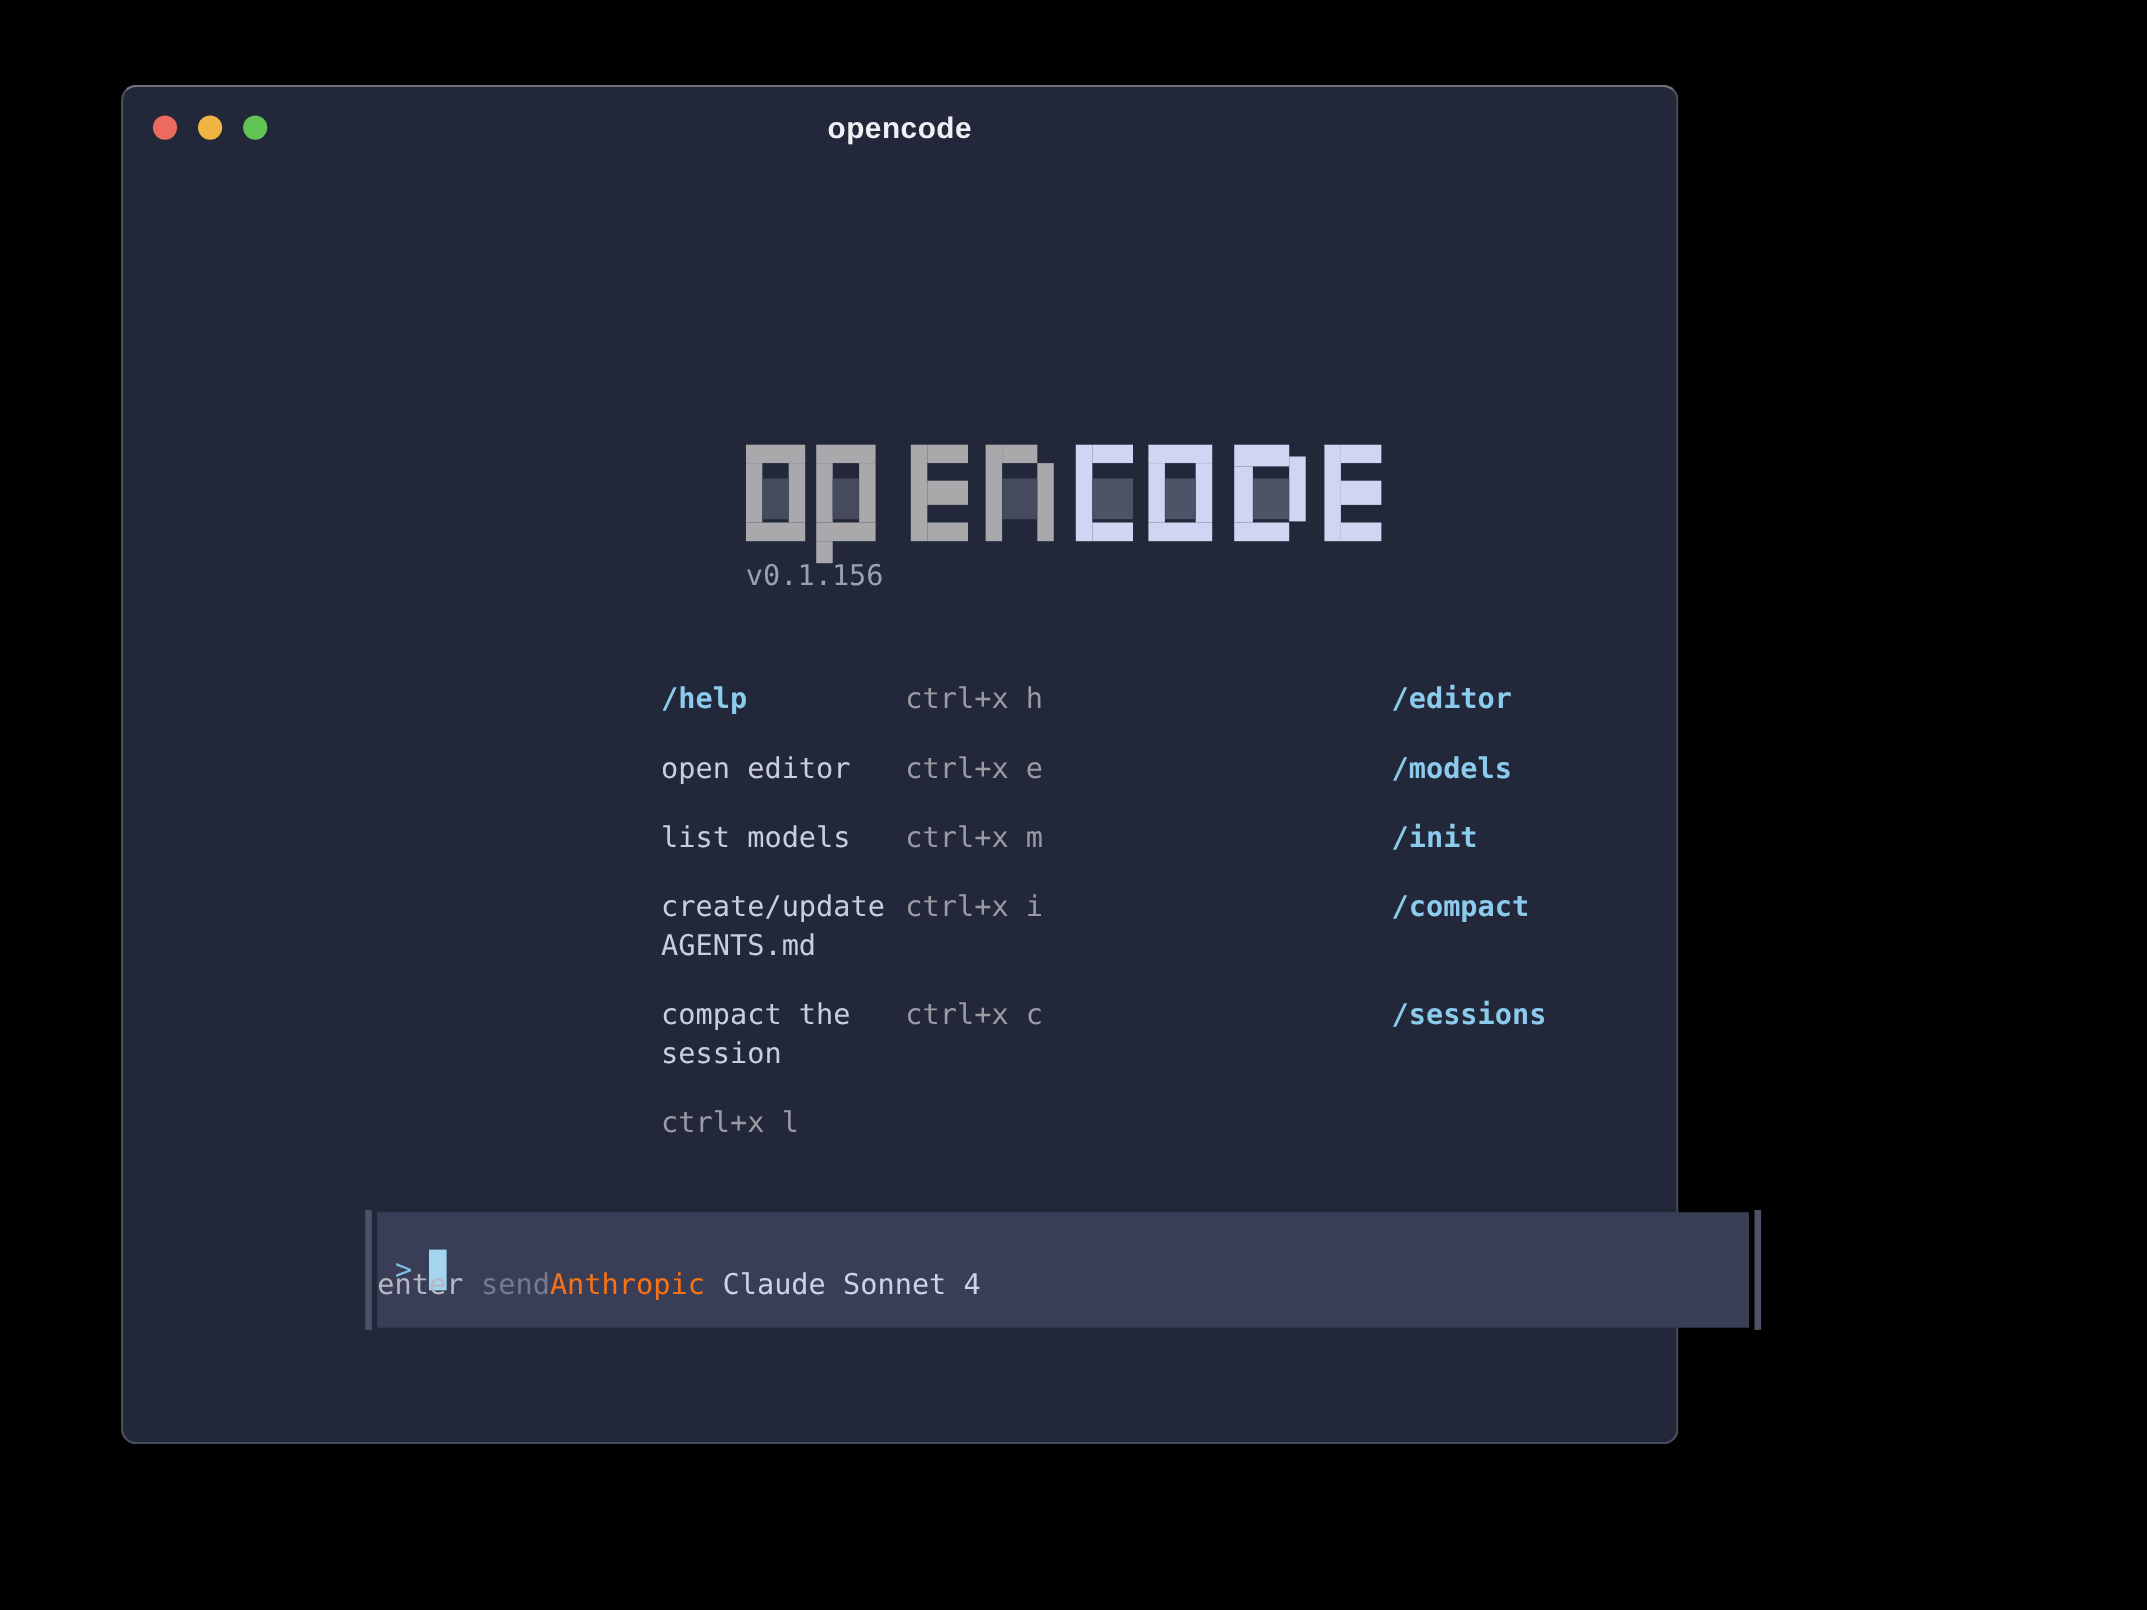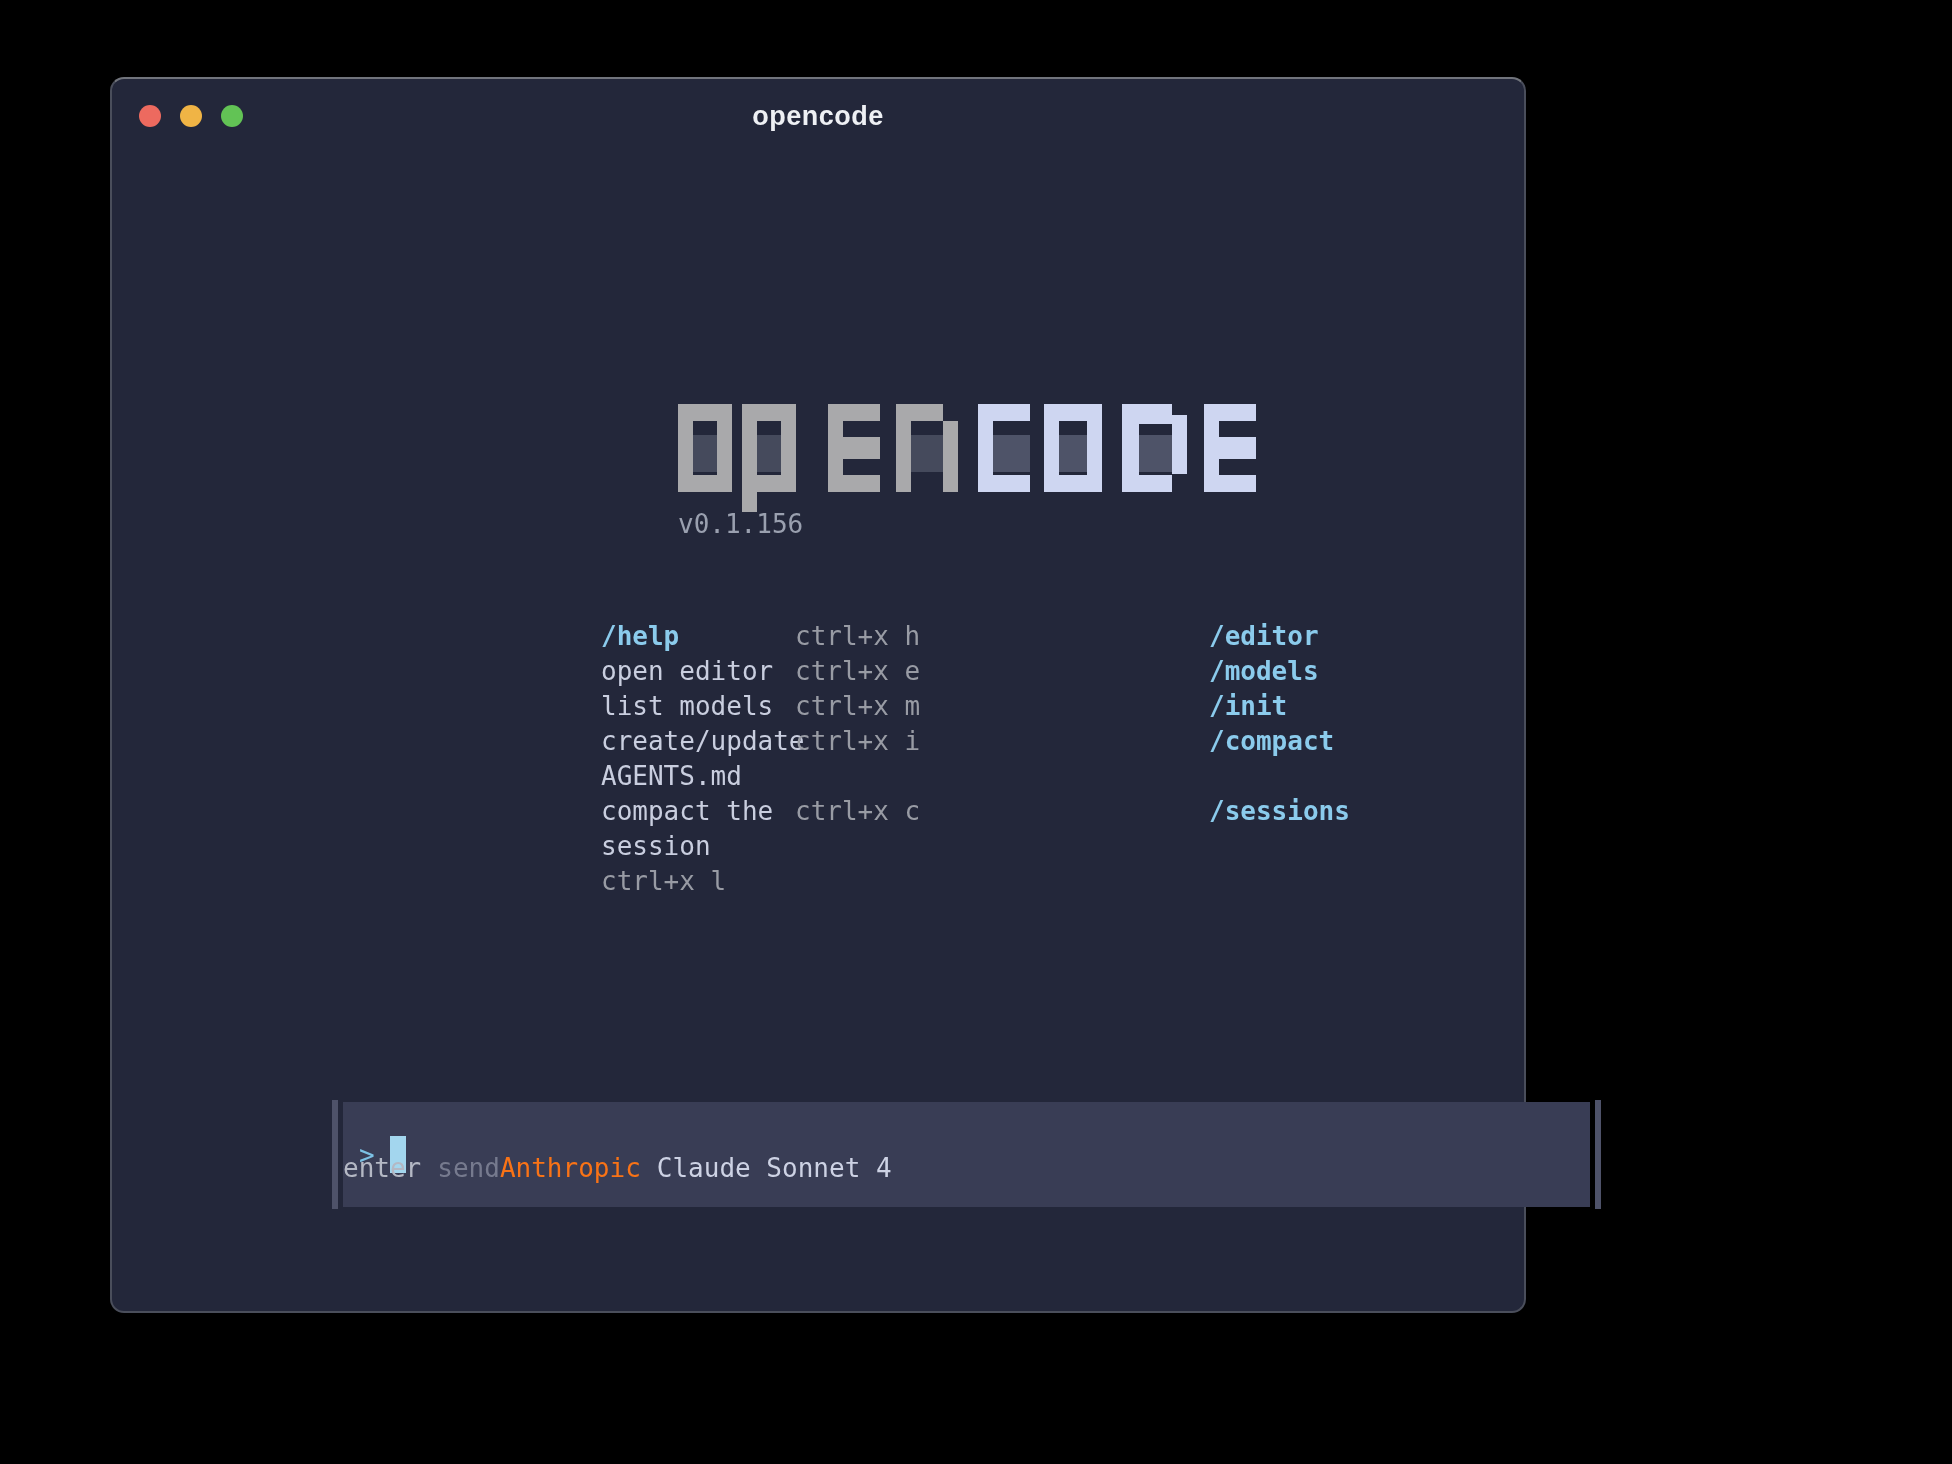--- a/index.html
+++ b/index.html
@@ -28,21 +28,21 @@
   .visually-hidden { position: absolute; width: 1px; height: 1px; overflow: hidden; clip: rect(0 0 0 0); }
   .version {
     position: absolute; left: 566px; top: 430px; width: 578px;
     text-align: left; font-size: 26px; color: #9aa0af;
   }
 
   
   .commands {
     position: absolute; left: 489px; top: 540px;
     display: grid; grid-template-columns: 194px 414px auto;
-    font-size: 26px; line-height: 35px;
+    font-size: 26px; line-height: 35px; gap: 28px;
   }
   .cmd   { color: #8bcbec; font-weight: bold; }
   .desc  { color: #c9cedf; }
   .keys  { color: #989ba4; }
 
   
   .input-rail {
     position: absolute; top: 1021px; width: 6px; height: 109px; background: #4e5269;
   }
   .rail-left  { left: 220px; }

